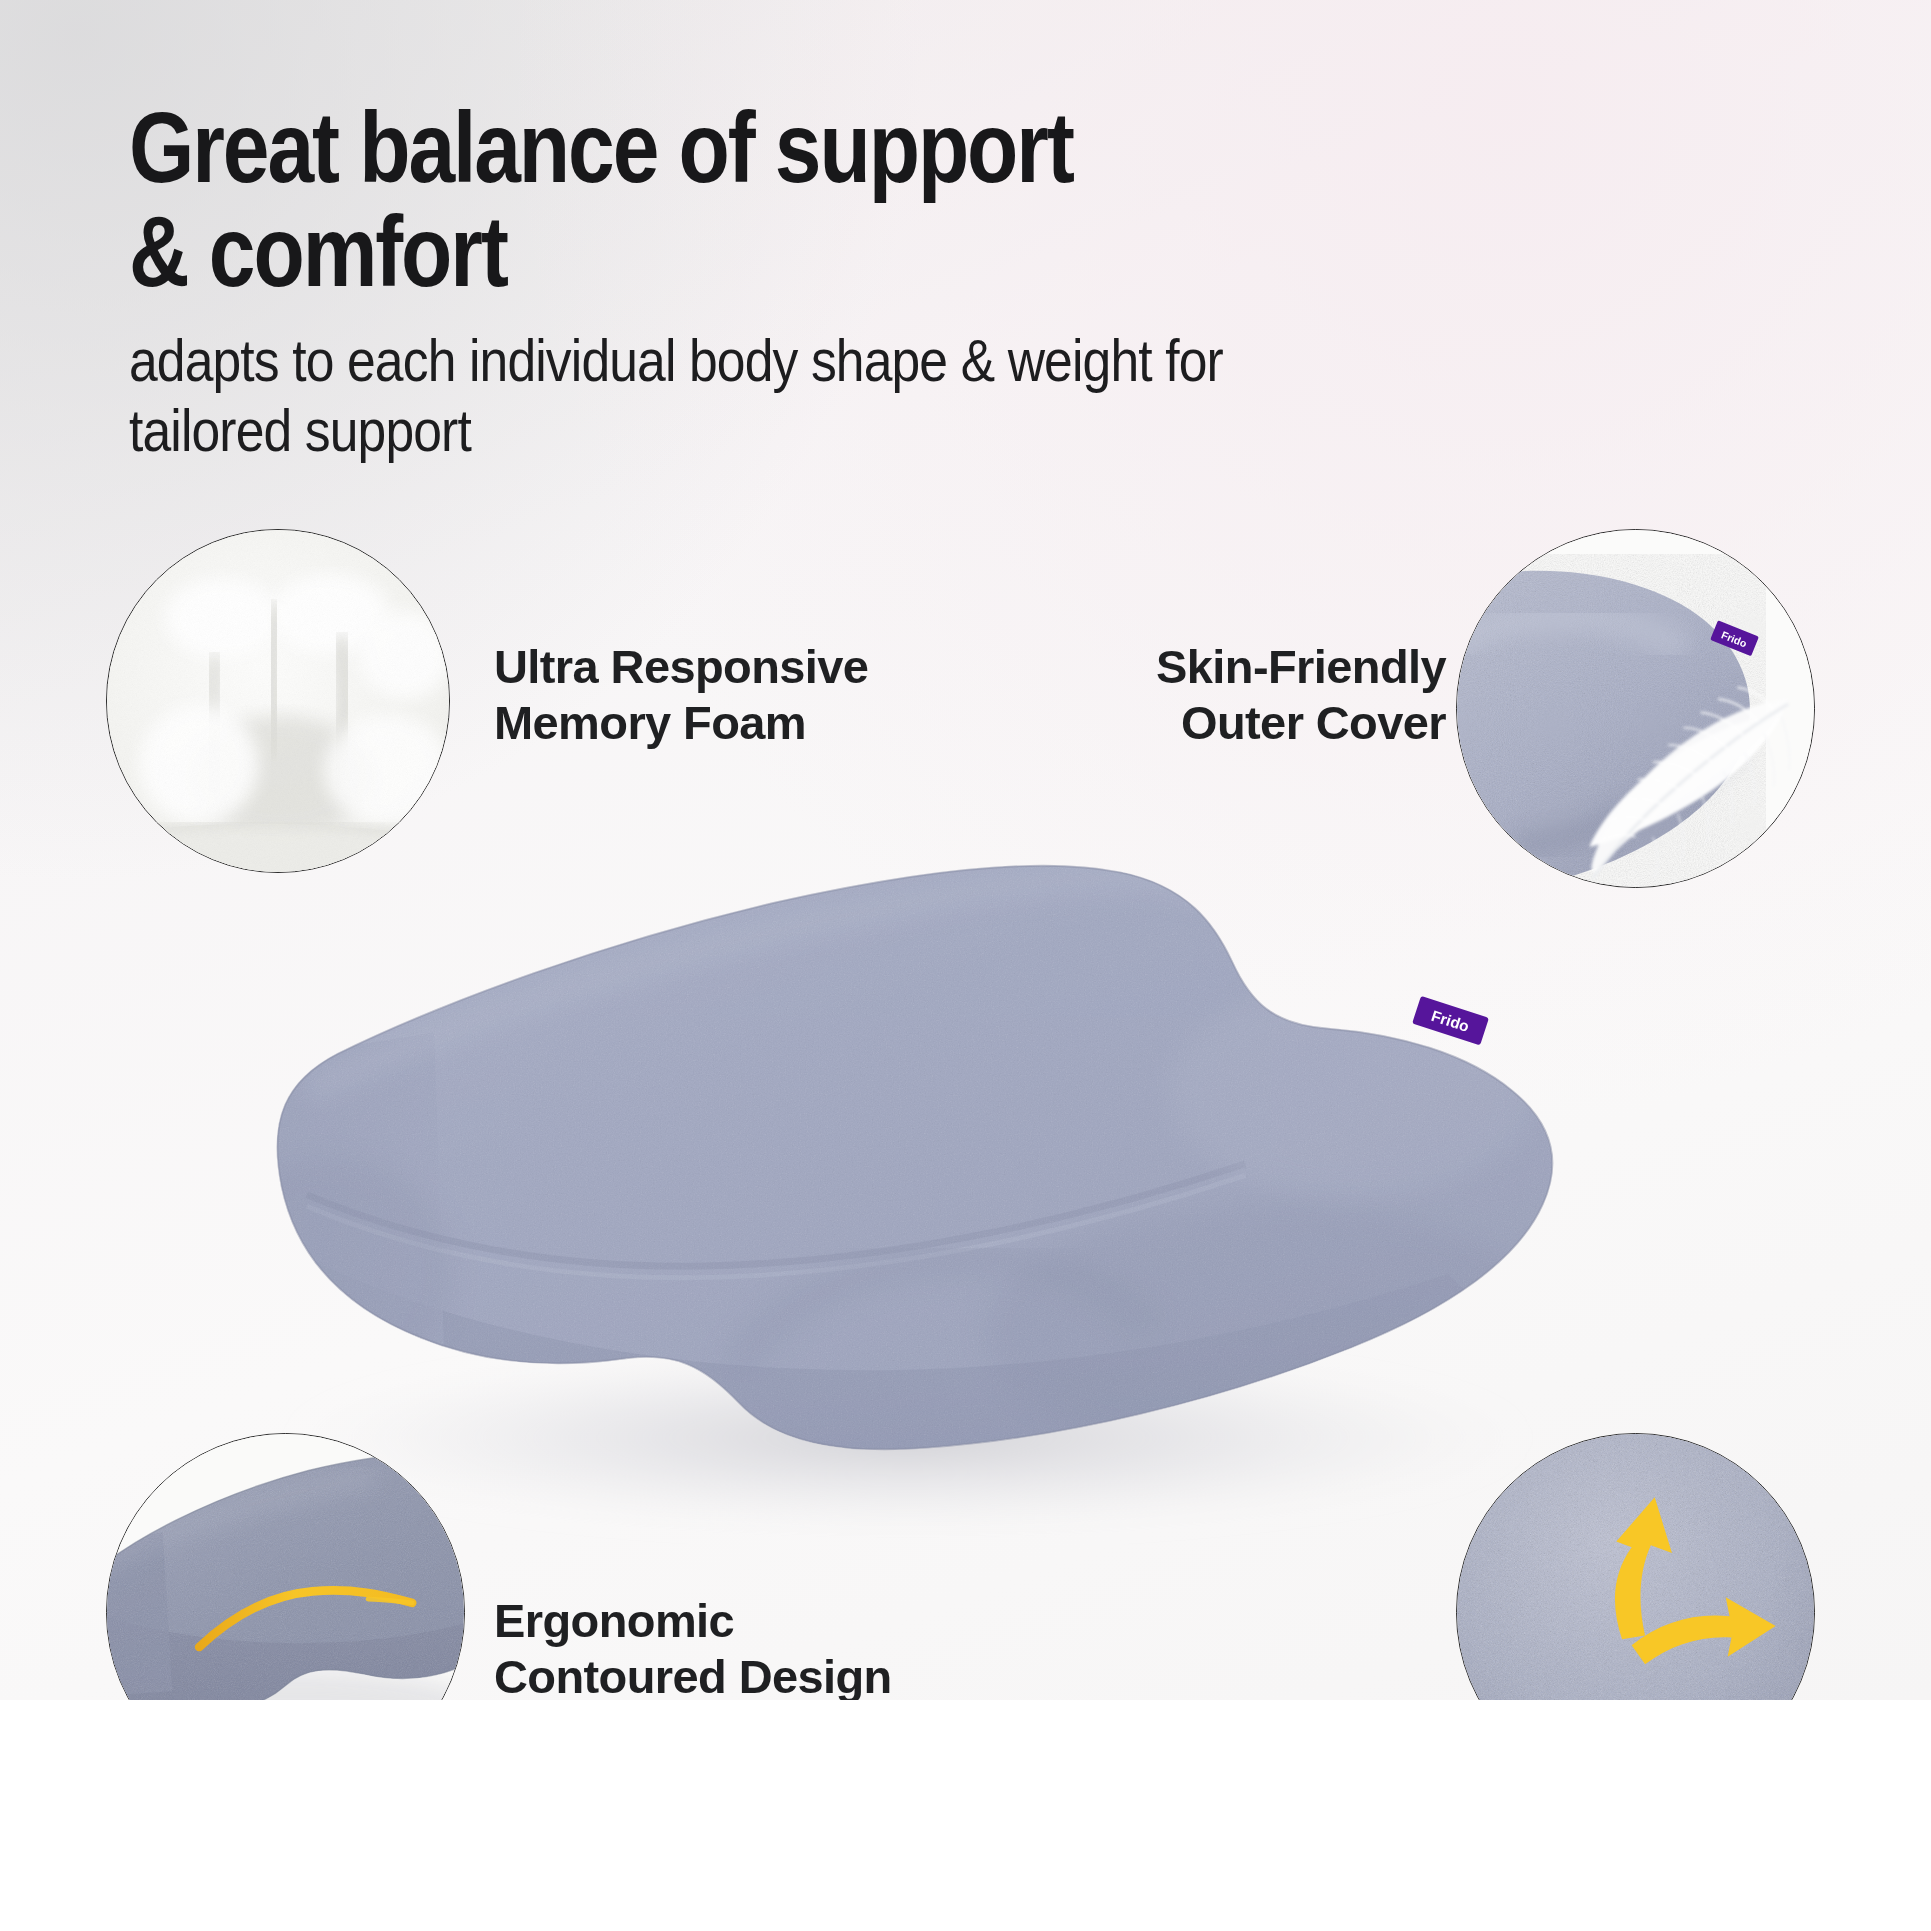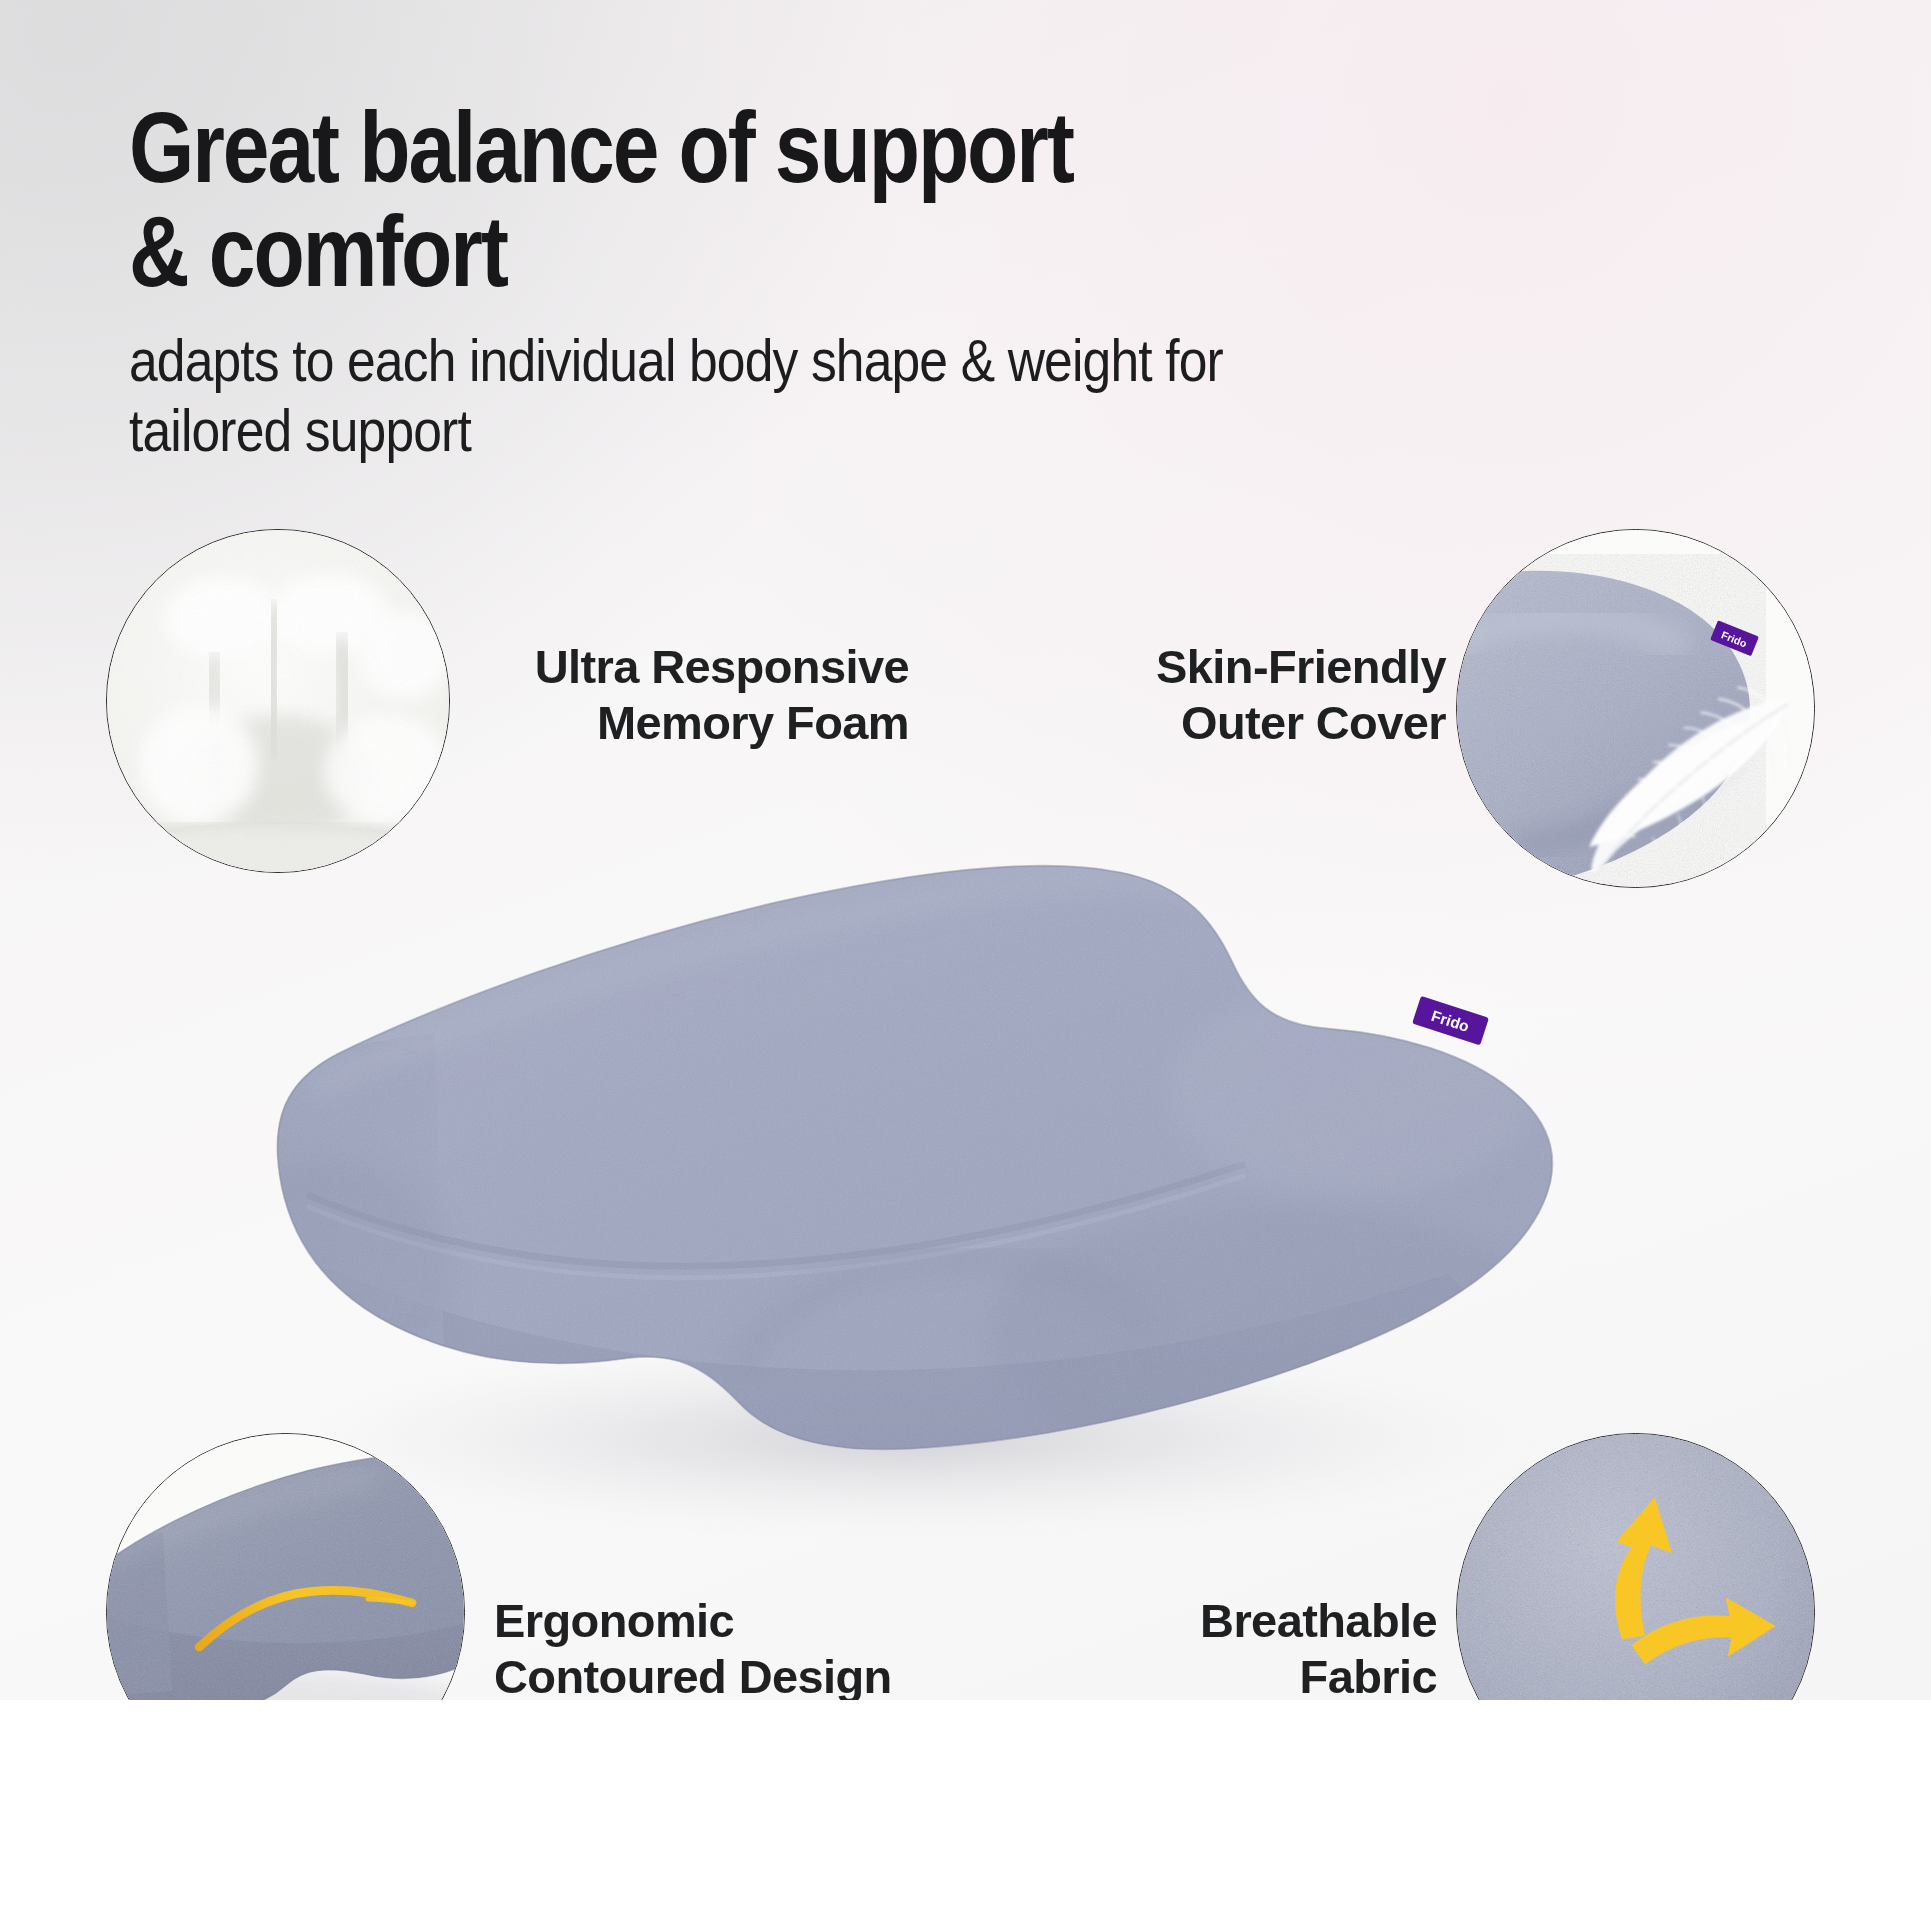--- a/index.html
+++ b/index.html
@@ -32,21 +32,21 @@
     transform:scaleX(.86);transform-origin:left top;
     white-space:pre-line;
   }
 
   
   .flabel{
     position:absolute;font-weight:700;color:#1f2022;
     font-size:47px;line-height:1.2;letter-spacing:-0.6px;
     white-space:pre-line;
   }
-  .flabel.l-tl{left:494px;top:639px;text-align:right;width:415px;}
+  .flabel.l-tl{left:494px;top:639px;text-align:left;width:415px;}
   .flabel.l-tr{right:485px;top:639px;text-align:right;width:454px;}
   .flabel.l-bl{left:494px;top:1593px;text-align:left;width:463px;}
   .flabel.l-br{right:494px;top:1593px;text-align:right;width:415px;}
 
   
   .thumb{
     position:absolute;border-radius:50%;overflow:hidden;
     border:1.9px solid #2b2b2b;box-sizing:border-box;
   }
   .t-tl{left:106px;top:529px;width:344px;height:344px;}
@@ -380,17 +380,15 @@
 
   <div class="flabel l-tl">Ultra Responsive
 Memory Foam</div>
 
   <div class="flabel l-bl">Ergonomic
 Contoured Design</div>
 
   <div class="flabel l-tr">Skin-Friendly
 Outer Cover</div>
 
-  <div class="flabel l-br">Breathable
-Fabric</div>
 
 </div>
 
 
 </body></html>

